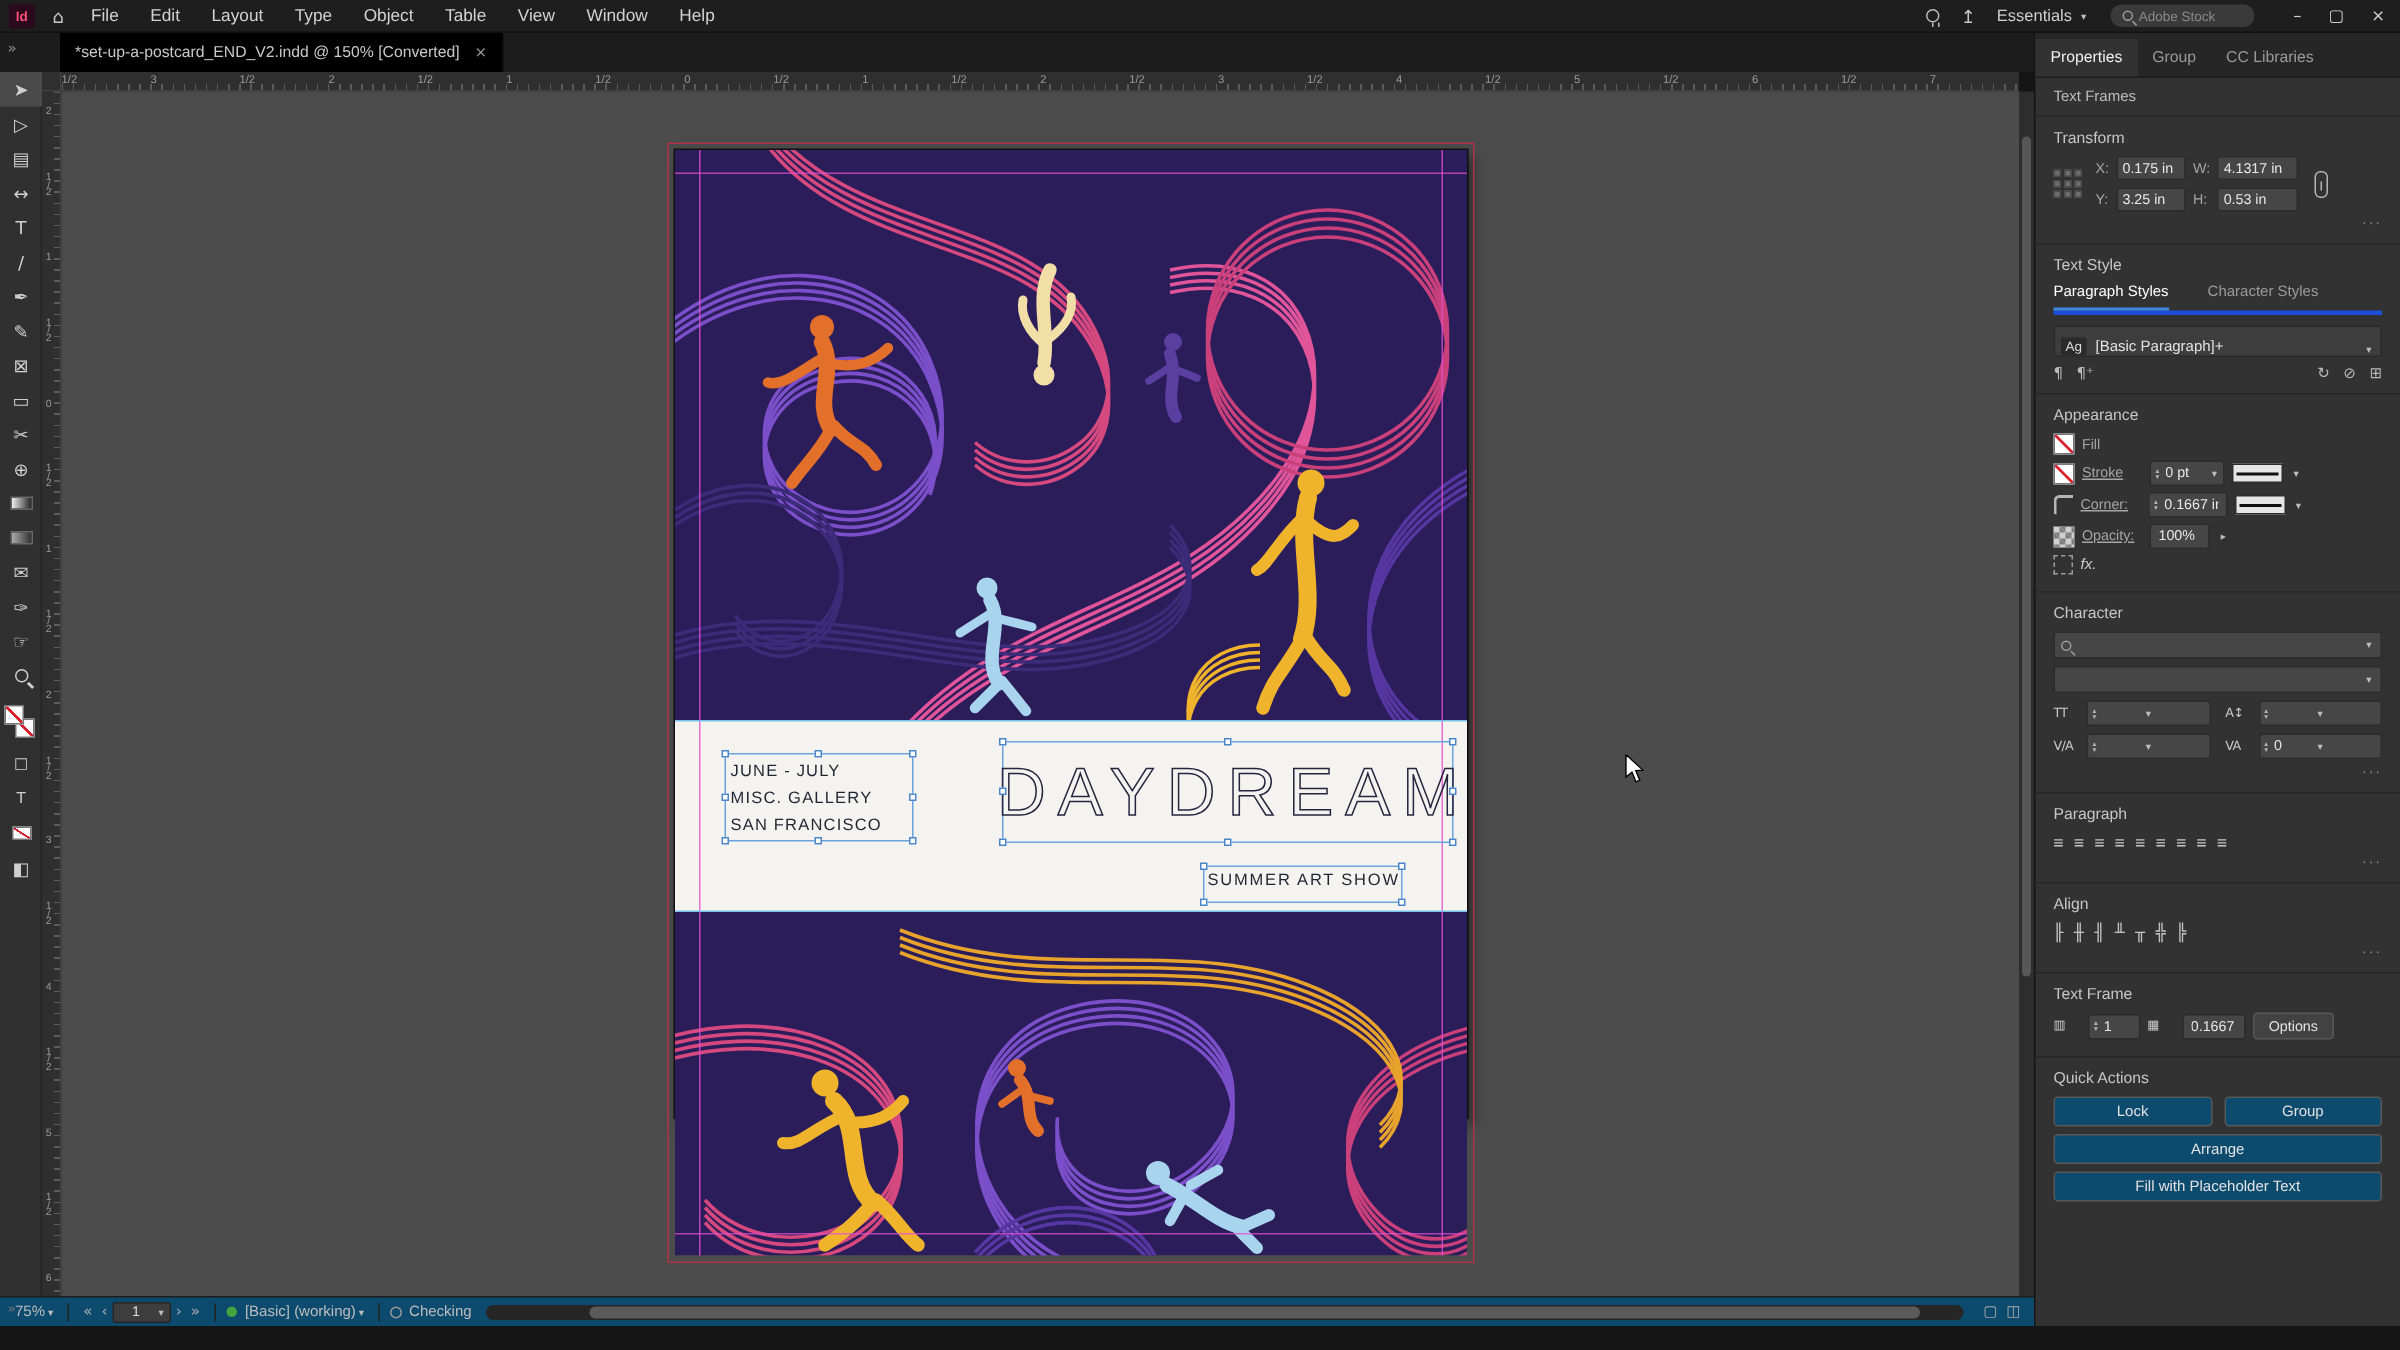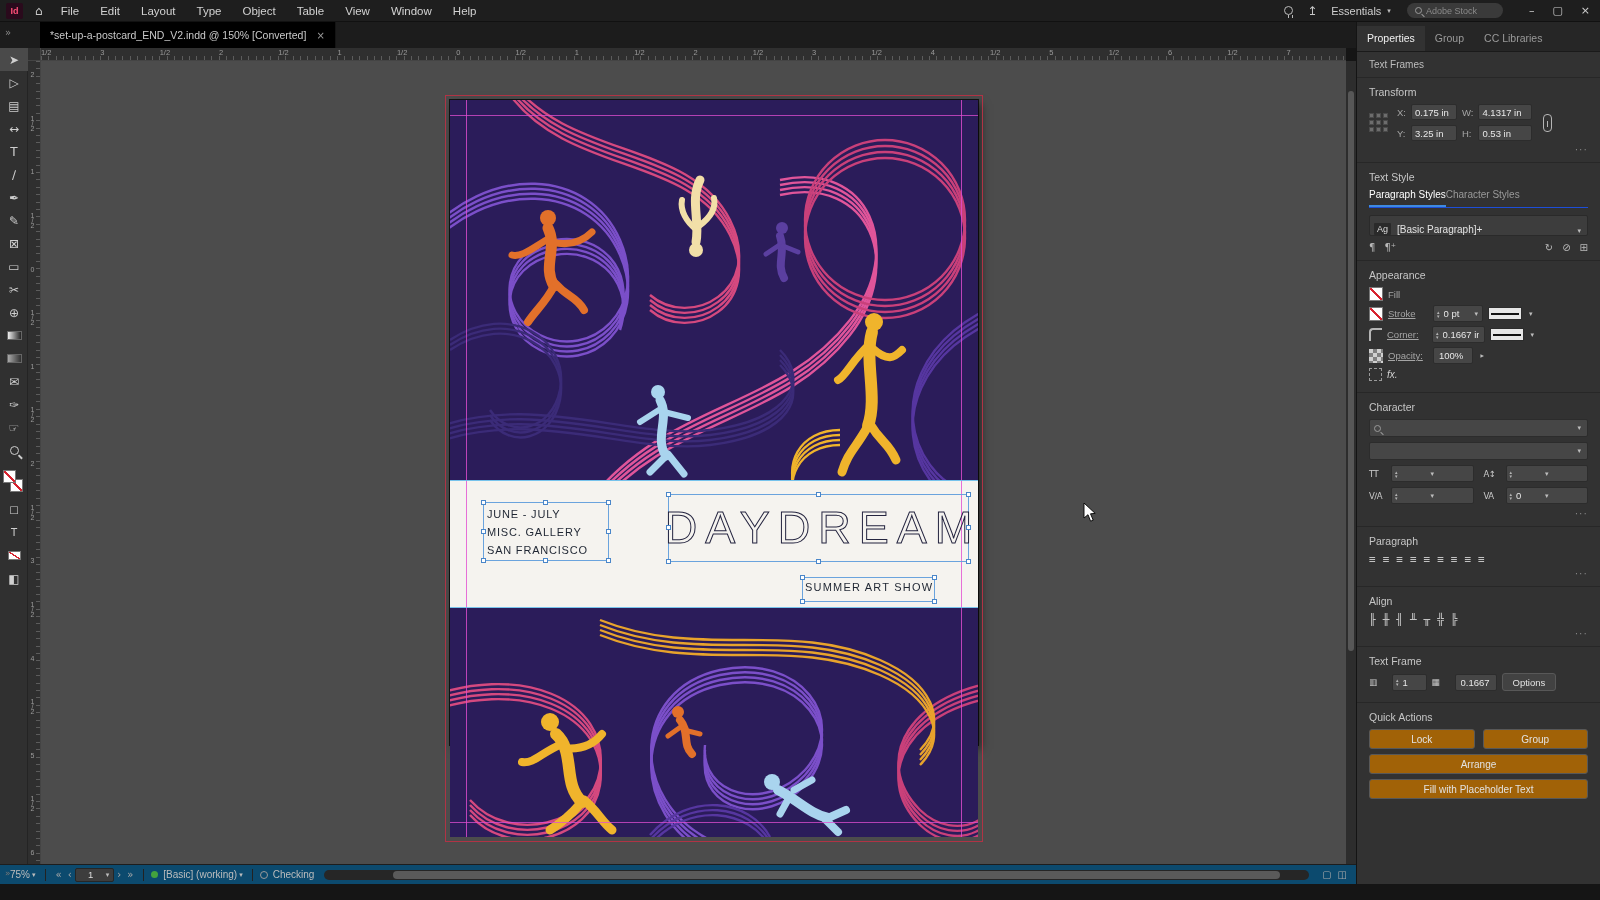--- a/index.html
+++ b/index.html
@@ -110,21 +110,21 @@
   .combo{display:flex;align-items:center;background:#464646;border:1px solid #2c2c2c;border-radius:2px;height:17px;padding:0 2px}
   .combo .pin{background:transparent;border:none;height:14px}
   .caret{color:#bdbdbd;font-size:7px;padding:0 2px}
   .ud{display:flex;flex-direction:column;color:#b5b5b5;font-size:5px;line-height:4px;padding:0 1px}
   .dots{text-align:right;color:#8d8d8d;font-size:9px;letter-spacing:1.5px;margin-top:3px}
   #refgrid{display:grid;grid-template-columns:repeat(3,5px);grid-template-rows:repeat(3,5px);gap:2px;margin-right:4px}
   #refgrid i{background:#6d6d6d;border:1px solid #4a4a4a}
   #xywh{display:grid;grid-template-columns:auto 46px auto 54px;gap:5px 5px;align-items:center}
   .linkic{width:9px;height:18px;border:1px solid #b5b5b5;border-radius:4px;position:relative;margin-left:6px}
   .linkic::after{content:"";position:absolute;left:3px;top:6px;width:1px;height:6px;background:#b5b5b5}
-  .tstabs{display:flex;gap:0;border-bottom:1px solid #1d4ed8;margin-bottom:7px}
+  .tstabs{display:flex;gap:26px;border-bottom:3px solid #1d4ed8;margin-bottom:7px}
   .tstab{font-size:10px;color:#9a9a9a;padding-bottom:5px}
   .tstab.active{color:#fff;border-bottom:2px solid #3f8ae0}
   #stylebox{display:flex;align-items:flex-end;gap:6px;background:#3d3d3d;border:1px solid #2a2a2a;height:21px;border-radius:2px;padding:0 4px}
   #agbox{background:#2a2a2a;color:#ddd;font-size:9px;padding:1px 3px;border-radius:1px}
   #stylename{color:#e3e3e3;font-size:10px;flex:1}
   .icrow{display:flex;align-items:center;gap:9px;margin-top:6px}
   .icrow .sp{flex:1}
   .pic{color:#b9b9b9;font-size:10px}
   .sw14{width:14px;height:14px}
   .strokeprev{width:34px;height:13px;background:#e6e6e6;border:1px solid #2c2c2c;position:relative}
@@ -136,21 +136,21 @@
     background-size:8px 8px;background-position:0 0,4px 4px}
   .dotbox{width:13px;height:13px;border:1px dashed #9a9a9a}
   .fx{color:#cfcfcf;font-size:10px;font-style:italic}
   .ddfull{display:flex;align-items:center;background:#464646;border:1px solid #2c2c2c;height:18px;border-radius:2px;padding:0 4px;margin:5px 0}
   .ddfull input{flex:1;background:transparent;border:none;outline:none;color:#ddd;font-size:9.5px}
   .chic{color:#c9c9c9;font-size:8.5px;width:18px;letter-spacing:-.5px}
   .halfrow{display:flex;gap:10px;margin:5px 0}
   .half{display:flex;align-items:center;gap:4px;flex:1}
   .aligngrid{display:flex;align-items:center;gap:7px;margin-top:4px}
   .alic{color:#c3c3c3;font-size:11px;font-family:"DejaVu Sans Mono",monospace}
-  .qbtn{background:#a16207;border:1px solid #585858;border-radius:3px;color:#e2e2e2;font-size:10px;
+  .qbtn{background:#0c4a6e;border:1px solid #585858;border-radius:3px;color:#e2e2e2;font-size:10px;
     height:20px;display:flex;align-items:center;justify-content:center;flex:1}
   .qrow{display:flex;gap:8px;margin:5px 0}
   #optbtn{background:#424242;border:1px solid #585858;border-radius:3px;color:#e2e2e2;font-size:9.5px;height:18px;padding:0 10px;display:flex;align-items:center}
 
   
   #statusbar{position:absolute;left:0;top:864px;width:1356px;height:20px;background:#0c4a6e;
     border-top:1px solid #1d1d1d;display:flex;align-items:center;font-size:10px;color:#bdbdbd}
   #statusbar .sep{width:1px;height:12px;background:#222;margin:0 7px}
   .navg{color:#a9a9a9;font-size:10px;padding:0 3px}
   #pagebox{display:flex;align-items:center;background:#3d3d3d;border:1px solid #262626;height:14px;border-radius:2px;padding:0 2px}

